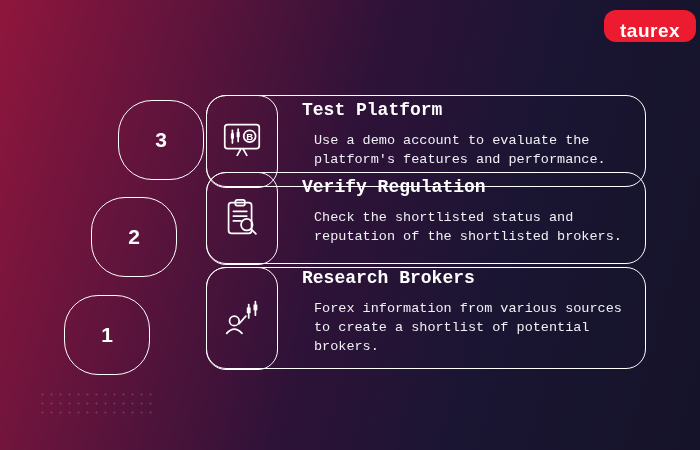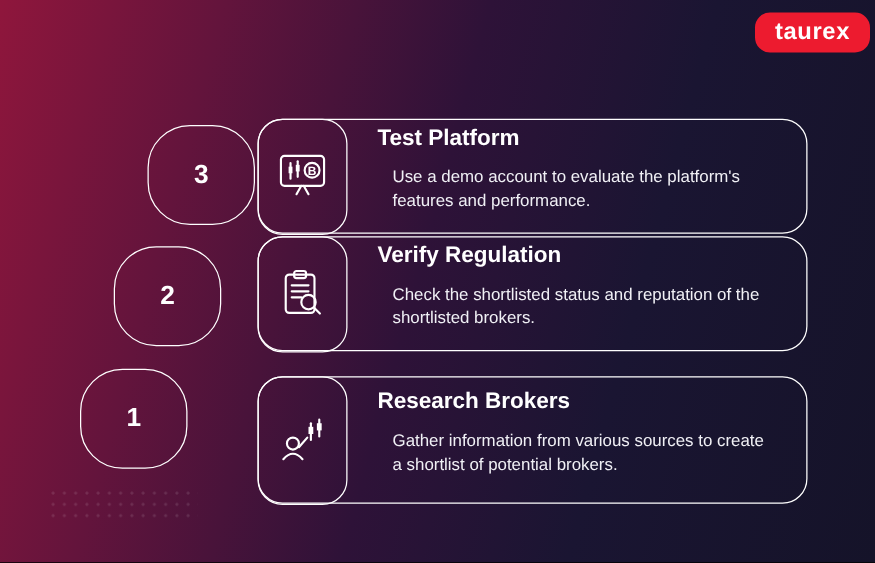--- a/index.html
+++ b/index.html
@@ -29,21 +29,21 @@
     position:absolute;top:26px;left:0;right:0;
     margin:0;text-align:center;
     color:var(--text-main);
     font-size:23px;font-weight:700;letter-spacing:.2px;
   }
   .logo{
     position:absolute;top:10px;right:4px;
     width:92px;height:32px;
     background:var(--logo-red);
     border-radius:12px;
-    display:flex;align-items:center;justify-content:center;
+    display:flex;align-items:flex-end;justify-content:center;
   }
   .logo span{
     color:#fff;font-size:19px;font-weight:700;letter-spacing:.5px;
   }
   .bubble{
     position:absolute;
     width:86px;height:80px;
     border:1.5px solid var(--outline);
     border-radius:34px;
     display:flex;align-items:center;justify-content:center;
@@ -52,34 +52,35 @@
   }
   .b0{left:118px;top:100px;}
   .b1{left:91px;top:197px;}
   .b2{left:64px;top:295px;}
   .card{
     position:absolute;left:206px;width:440px;
     border:1.5px solid var(--outline);
     border-radius:20px;
   }
   .c0{top:95px;height:92px;}
-  .c1{top:189px;height:92px;}
-  .c2{top:301px;height:102px;}
+  .c1{top:172px;height:92px;}
+  .c2{top:267px;height:102px;}
   .iconbox{
     position:absolute;left:-1.5px;top:-1.5px;
     height:calc(100% + 3px);width:72px;
     border:1.5px solid var(--outline);
     border-radius:20px;
     display:flex;align-items:center;justify-content:center;
     color:#fff;
   }
   .textblock{
     position:absolute;left:95px;top:50%;
     transform:translateY(-50%);
     width:332px;
+    font-family:Liberation Mono, monospace;
   }
   .textblock h2{
     margin:0 0 7px 0;
     color:var(--text-main);
     font-size:18px;font-weight:700;
   }
   .textblock p{
     margin:12px;
     color:var(--text-soft);
     font-size:13.5px;line-height:1.4;
@@ -156,19 +157,19 @@
         <path d="M8 40 Q16 31 24 40"></path>
         <line x1="21" y1="30" x2="28" y2="22"></line>
         <line x1="31" y1="10" x2="31" y2="24"></line>
         <rect x="29" y="13" width="4" height="6" fill="#ffffff" stroke="none"></rect>
         <line x1="38" y1="7" x2="38" y2="21"></line>
         <rect x="36" y="10" width="4" height="6" fill="#ffffff" stroke="none"></rect>
       </svg>
     </div>
     <div class="textblock">
       <h2>Research Brokers</h2>
-      <p>Gather information from various sources to create a shortlist of potential brokers.</p>
+      <p>Forex information from various sources to create a shortlist of potential brokers.</p>
     </div>
   </div>
 
   <div class="dots"></div>
 
 </div>
 
 </body></html>

